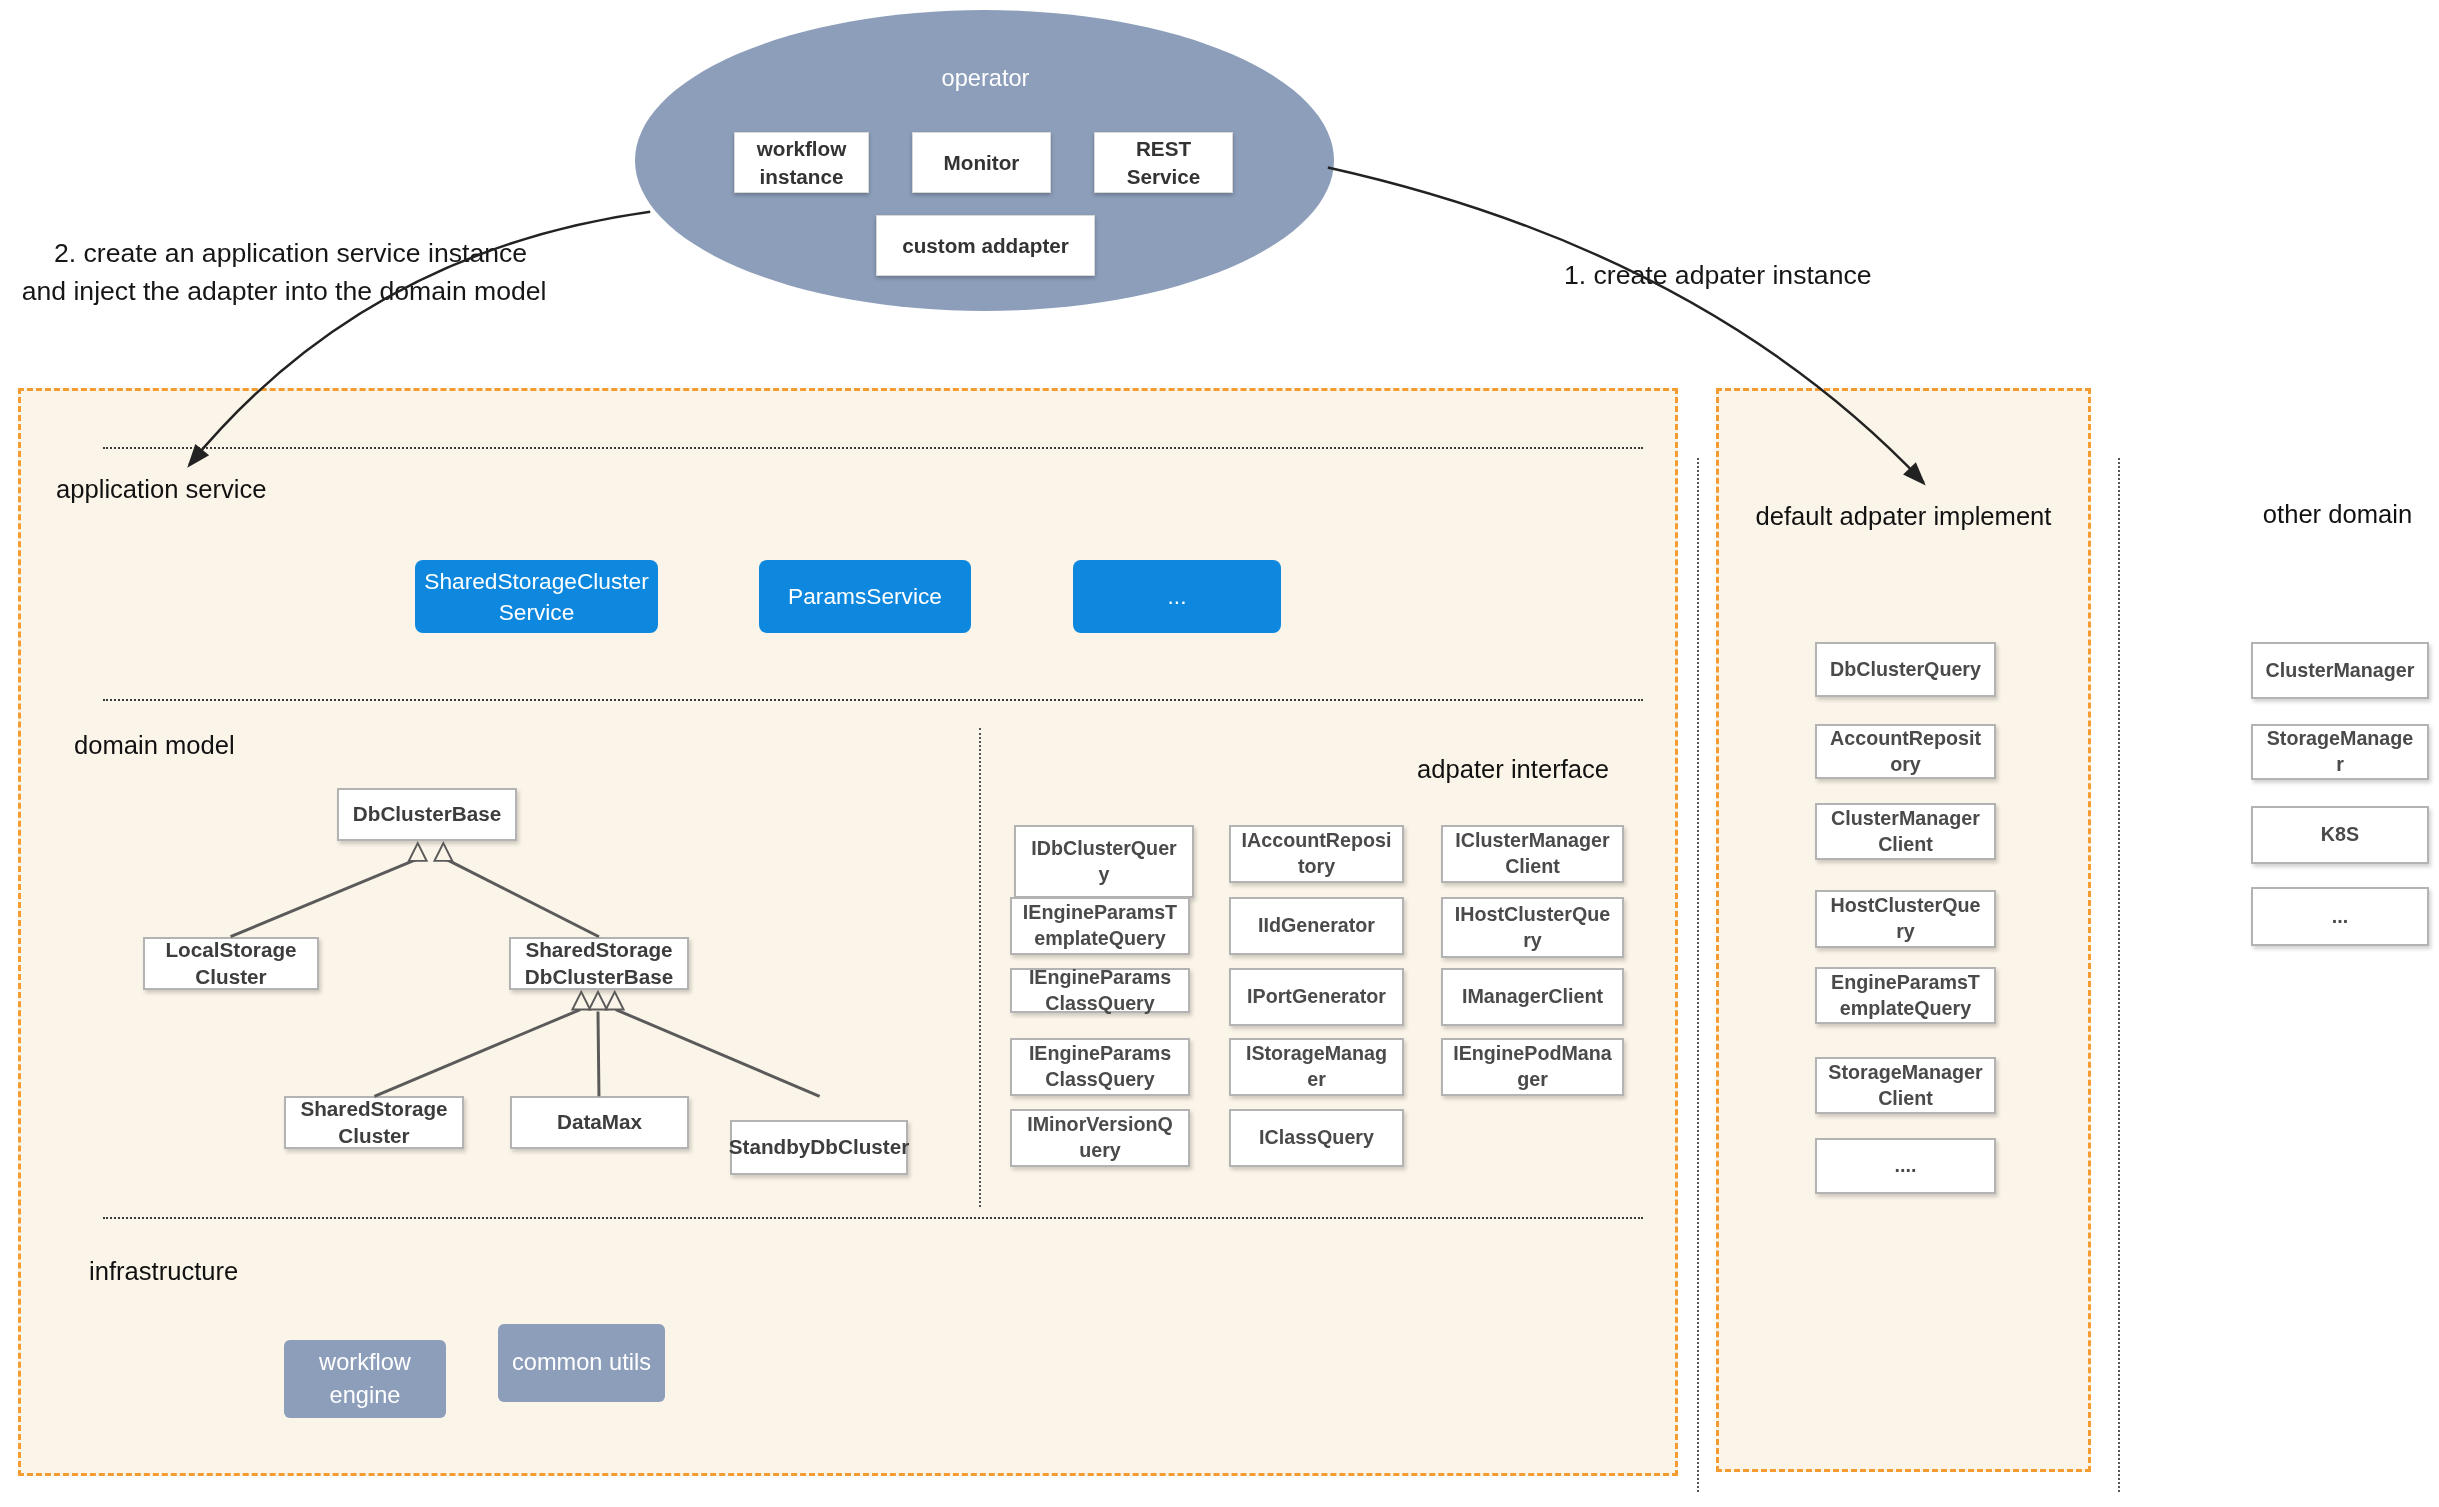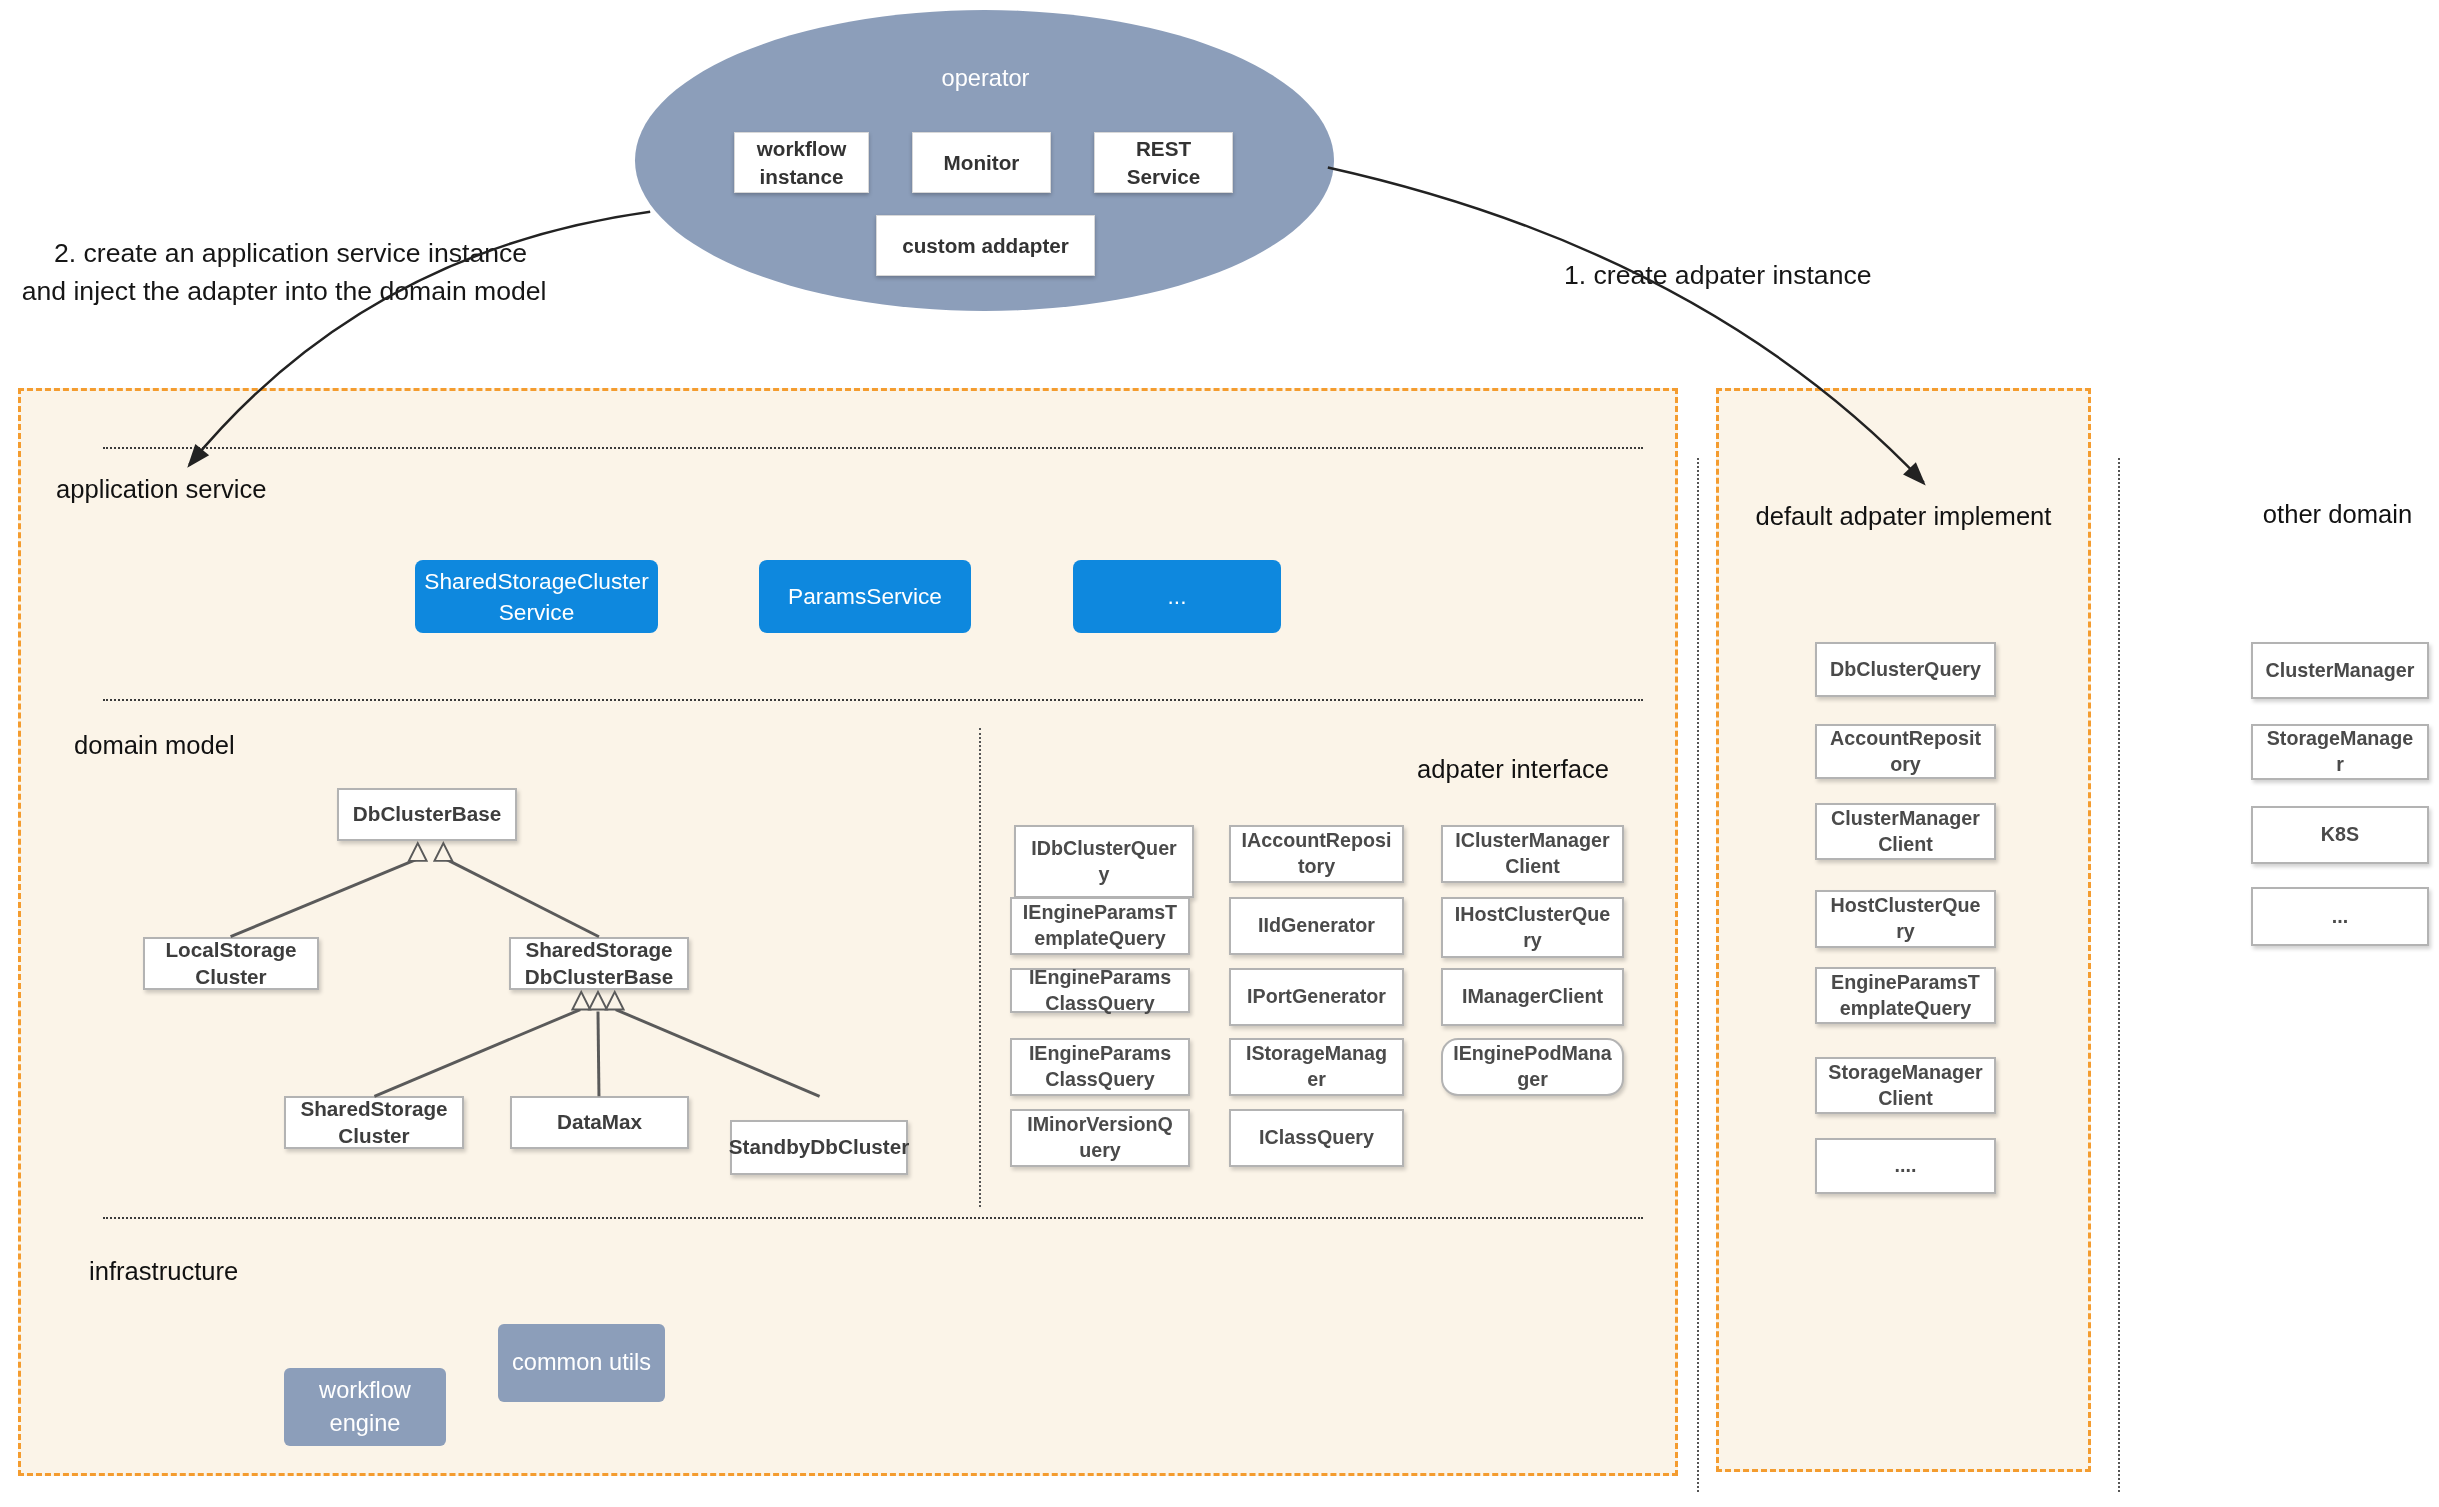--- a/index.html
+++ b/index.html
@@ -83,26 +83,26 @@
 <div class="wbox gbox" style="left:1229px;top:825px;width:175px;height:58px;">IAccountRepository</div>
 <div class="wbox gbox" style="left:1441px;top:825px;width:183px;height:58px;">IClusterManagerClient</div>
 <div class="wbox gbox" style="left:1010px;top:897px;width:180px;height:58px;">IEngineParamsTemplateQuery</div>
 <div class="wbox gbox" style="left:1229px;top:897px;width:175px;height:58px;">IIdGenerator</div>
 <div class="wbox gbox" style="left:1441px;top:897px;width:183px;height:61px;">IHostClusterQuery</div>
 <div class="wbox gbox" style="left:1010px;top:968px;width:180px;height:45px;">IEngineParamsClassQuery</div>
 <div class="wbox gbox" style="left:1229px;top:968px;width:175px;height:58px;">IPortGenerator</div>
 <div class="wbox gbox" style="left:1441px;top:968px;width:183px;height:58px;">IManagerClient</div>
 <div class="wbox gbox" style="left:1010px;top:1038px;width:180px;height:58px;">IEngineParamsClassQuery</div>
 <div class="wbox gbox" style="left:1229px;top:1038px;width:175px;height:58px;">IStorageManager</div>
-<div class="wbox gbox" style="left:1441px;top:1038px;width:183px;height:58px;border-radius:17px;">IEnginePodManager</div>
+<div class="wbox gbox" style="left:1441px;top:1038px;width:183px;height:58px;">IEnginePodManager</div>
 <div class="wbox gbox" style="left:1010px;top:1109px;width:180px;height:58px;">IMinorVersionQuery</div>
 <div class="wbox gbox" style="left:1229px;top:1109px;width:175px;height:58px;">IClassQuery</div>
 
 <div class="sec-label" style="left:89px;top:1257px;">infrastructure</div>
-<div class="infra" style="left:284px;top:1368px;width:162px;height:78px;">workflow engine</div>
+<div class="infra" style="left:284px;top:1340px;width:162px;height:78px;">workflow engine</div>
 <div class="infra" style="left:498px;top:1324px;width:167px;height:78px;">common utils</div>
 
 <div class="dot-v" style="left:1697px;top:458px;height:1034px;"></div>
 <div class="dot-v" style="left:2118px;top:458px;height:1034px;"></div>
 
 <div class="panel" style="left:1716px;top:388px;width:375px;height:1084px;"></div>
 <div class="sec-label lbl-center" style="left:1716px;top:502px;width:375px;">default adpater implement</div>
 
 <div class="wbox gbox" style="left:1815px;top:642px;width:181px;height:55px;">DbClusterQuery</div>
 <div class="wbox gbox" style="left:1815px;top:724px;width:181px;height:55px;">AccountRepository</div>

